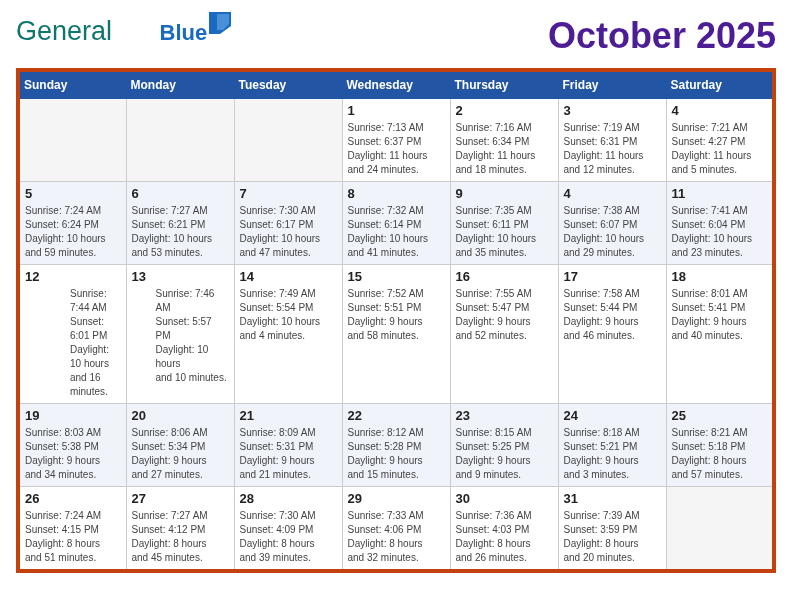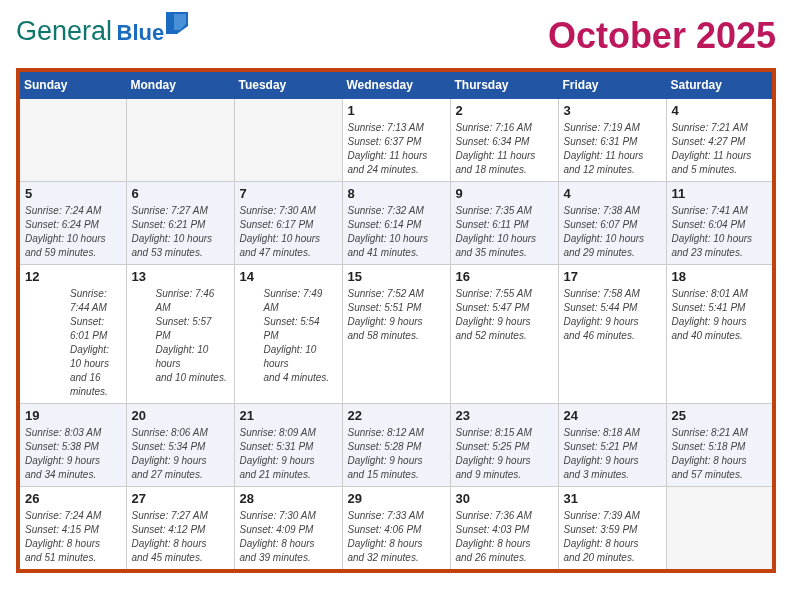--- a/index.html
+++ b/index.html
@@ -20,21 +20,21 @@
       display: flex;
       flex-direction: column;
       align-items: flex-start;
     }
     .title-block {
       text-align: right;
     }
     .month-title {
       font-size: 36px;
       font-weight: bold;
-      color: #be185d;
+      color: #4c1d95;
       line-height: 1.1;
     }
     .subtitle {
       font-size: 14px;
       color: #555;
     }
     .calendar {
       width: 100%;
       border-collapse: collapse;
       border: 4px solid #c2410c;
@@ -64,35 +64,34 @@
     .day-number {
       font-size: 13px;
       font-weight: bold;
       margin-bottom: 3px;
       color: #222;
     }
     .day-info {
       font-size: 10px;
       color: #444;
       line-height: 1.4;
-      font-style: italic;
     }
     .row-shaded td {
       background: #f0f4fa;
     }
   </style>
 </head>
 <body>
 
 <div class="header">
   <div class="logo">
     <div style="display:flex;align-items:center;gap:0px;">
       <div style="position:relative;display:inline-block;">
         <span style="font-size:27px;font-weight:normal;color:#0f766e;">General</span>
-        <span style="font-size:22px;font-weight:bold;color:#1a6abf;">Blue</span>
+        <span style="font-size:22px;font-weight:bold;color:#1a6abf;margin-left:43px;">Blue</span>
       </div>
       <svg width="22" height="22" viewBox="0 0 22 22" style="margin-left:2px;margin-top:-18px;">
         <polygon points="11,0 22,0 22,14 11,22 0,22 0,0" fill="#1a6abf"></polygon>
         <polygon points="14,2 20,2 20,12 14,18 8,18 8,2" fill="#4a90d9"></polygon>
       </svg>
     </div>
   </div>
   <div class="title-block">
     <div class="month-title">October 2025</div>
   </div>
@@ -205,21 +204,21 @@
         </td>
         <td>
           <div class="day-number">13</div>
           <div class="day-info" style="white-space: pre-line; margin-left: 24px;">Sunrise: 7:46 AM
 Sunset: 5:57 PM
 Daylight: 10 hours
 and 10 minutes.</div>
         </td>
         <td>
           <div class="day-number">14</div>
-          <div class="day-info" style="white-space: pre-line; margin-left: 24px;">Sunrise: 7:49 AM
+          <div class="day-info" style="white-space: pre-line;">Sunrise: 7:49 AM
 Sunset: 5:54 PM
 Daylight: 10 hours
 and 4 minutes.</div>
         </td>
         <td>
           <div class="day-number">15</div>
           <div class="day-info" style="white-space: pre-line;">Sunrise: 7:52 AM
 Sunset: 5:51 PM
 Daylight: 9 hours
 and 58 minutes.</div>

